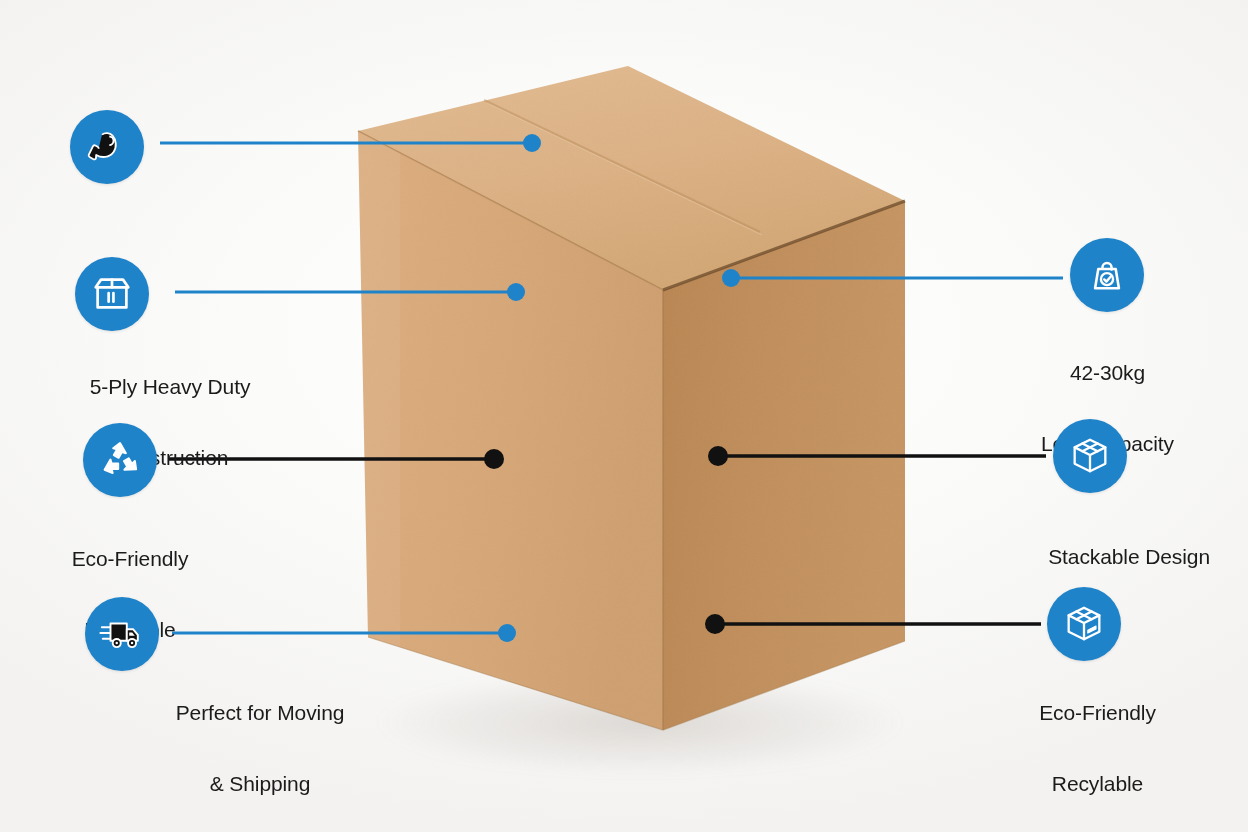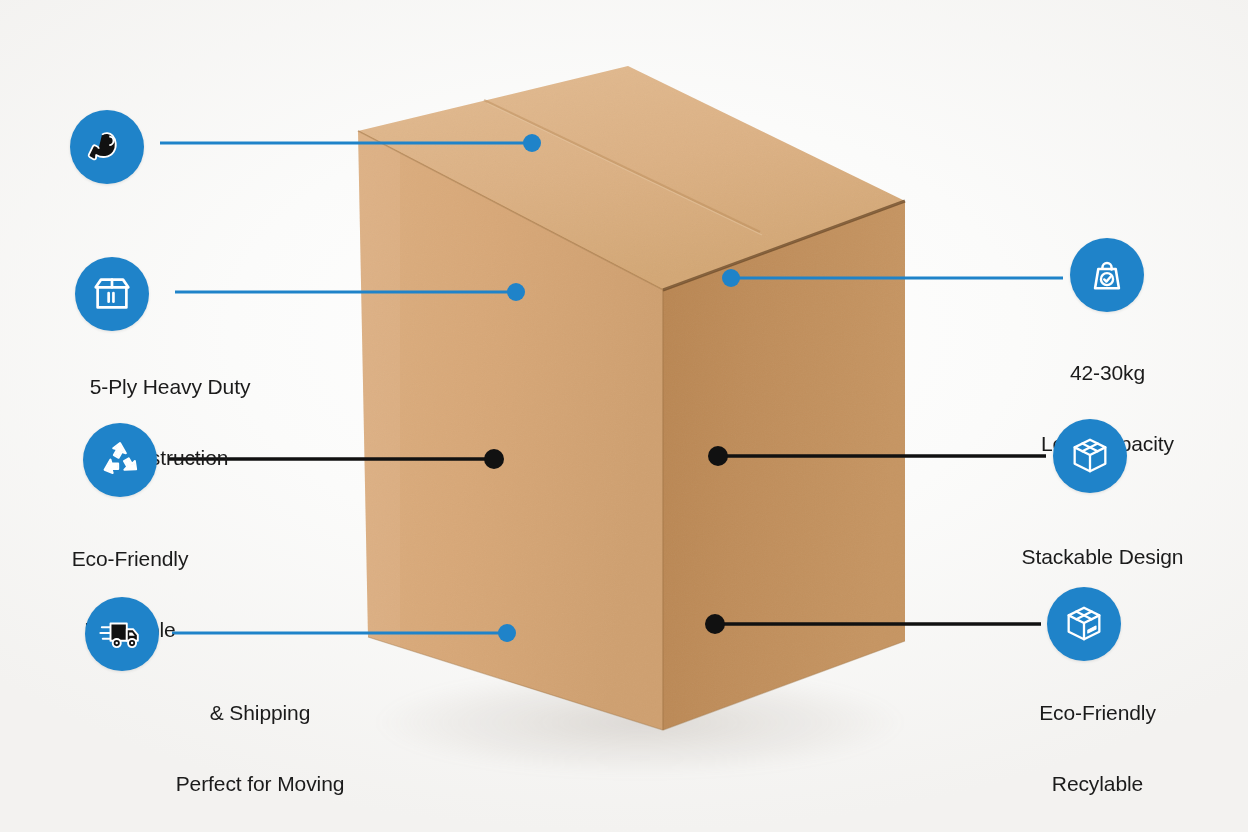--- a/index.html
+++ b/index.html
@@ -239,22 +239,22 @@
           <path d="M29 19 h6.5 l5 6 v6 h-11.5 Z" fill="#111111" stroke="#ffffff" stroke-width="2" stroke-linejoin="round"></path>
           <circle cx="18.5" cy="33.5" r="4.2" fill="#111111" stroke="#ffffff" stroke-width="2"></circle>
           <circle cx="34.5" cy="33.5" r="4.2" fill="#111111" stroke="#ffffff" stroke-width="2"></circle>
           <circle cx="18.5" cy="33.5" r="1.3" fill="#ffffff"></circle>
           <circle cx="34.5" cy="33.5" r="1.3" fill="#ffffff"></circle>
           <path d="M31.5 22.5 h3.2 l2.6 3.2 h-5.8 Z" fill="#ffffff"></path>
         </svg>
       </span>
     </div>
     <div class="caption center" style="left:150px; top:654px; width:220px;">
+      <div>Perfect for Moving</div>
       <div>&amp; Shipping</div>
-      <div>Perfect for Moving</div>
     </div>
   </div>
 
   <div class="feature">
     <div class="badge" style="left:1070px; top:238px;">
       <span>
         <svg width="44" height="44" viewBox="0 0 48 48">
           <path d="M19 16 a5 5 0 0 1 10 0 v2" fill="none" stroke="#ffffff" stroke-width="2.8" stroke-linecap="round"></path>
           <path d="M14.5 17.5 h19 l3.5 21 h-26 Z" fill="none" stroke="#ffffff" stroke-width="2.8" stroke-linejoin="round"></path>
           <circle cx="24" cy="28.5" r="6.6" fill="none" stroke="#ffffff" stroke-width="2.6"></circle>
@@ -275,21 +275,21 @@
           <g fill="none" stroke="#ffffff" stroke-width="2.4" stroke-linejoin="round" stroke-linecap="round">
             <path d="M24 7 L40 15 L24 23 L8 15 Z"></path>
             <path d="M8 15 L8 32 L24 40 L40 32 L40 15"></path>
             <path d="M24 23 L24 40"></path>
             <path d="M16 11 L32 19"></path>
             <path d="M32 11 L16 19"></path>
           </g>
         </svg>
       </span>
     </div>
-    <div class="caption center" style="left:995px; top:498px; width:215px;">
+    <div class="caption center" style="left:995px; top:498px; width:215px;text-align:right;">
       <div>Stackable Design</div>
     </div>
   </div>
 
   <div class="feature">
     <div class="badge" style="left:1047px; top:587px;">
       <span>
         <svg width="46" height="46" viewBox="0 0 48 48">
           <g fill="none" stroke="#ffffff" stroke-width="2.4" stroke-linejoin="round" stroke-linecap="round">
             <path d="M24 7 L40 15 L24 23 L8 15 Z"></path>

